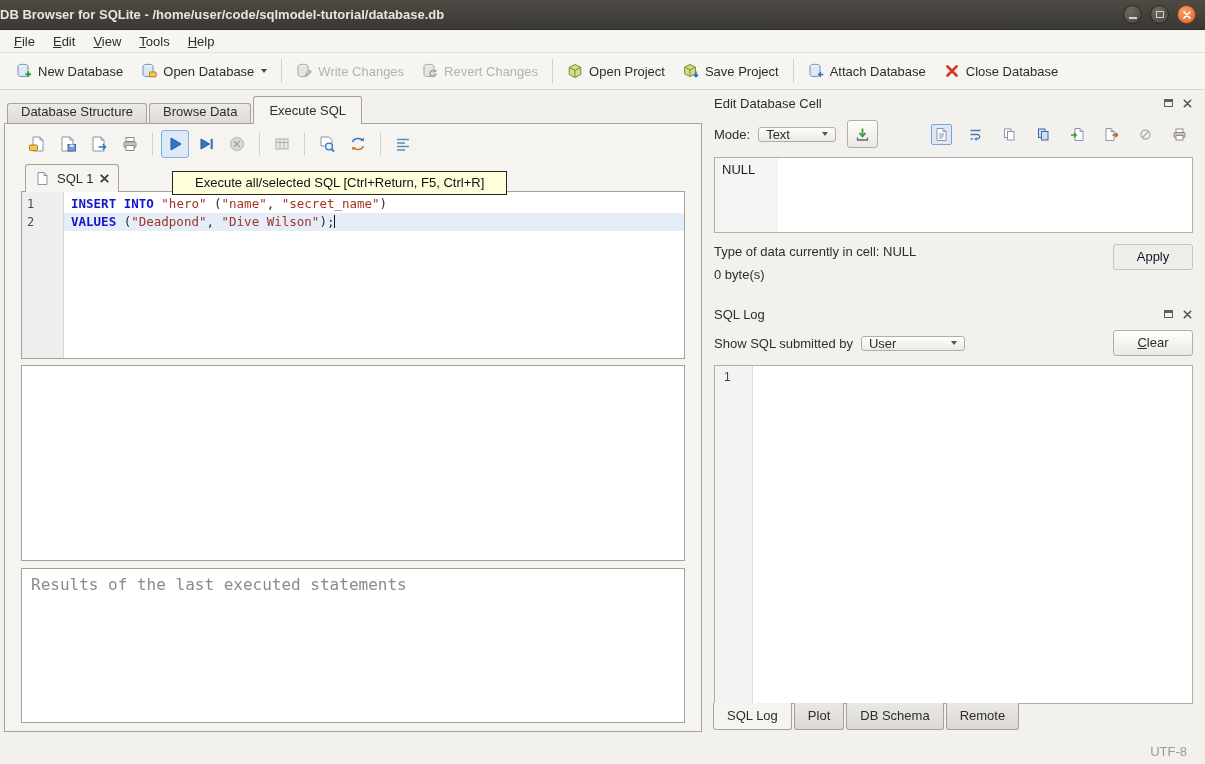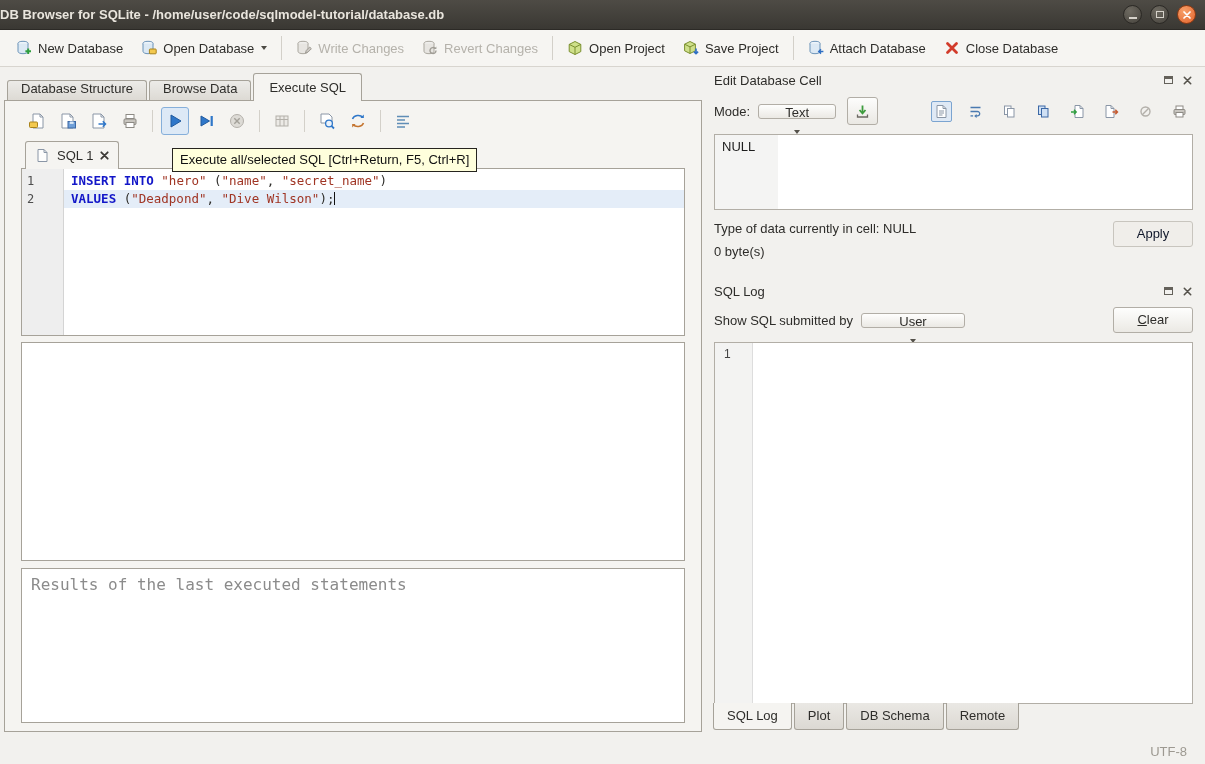--- a/index.html
+++ b/index.html
@@ -72,31 +72,31 @@
   .code-line { height:18px; line-height:18px; white-space:pre; padding-left:7px; }
   .code-line.current { background:#e4edf8; }
   .tok.kw { color:#1216c8; font-weight:bold; }
   .tok.str { color:#a03524; }
   .caret { display:inline-block; width:1px; height:13px; background:#111; vertical-align:-2px; }
 
   .grid-pane { flex:1; border:1px solid #a6a299; background:#fff; margin-top:6px; min-height:40px; }
   .results-pane { height:155px; flex:0 0 155px; border:1px solid #a6a299; background:#fff; margin-top:7px; padding:6px 9px; font-family:"DejaVu Sans Mono", monospace; font-size:16px; color:#8b8b8b; }
 
   
-  .tooltip { position:absolute; left:172px; top:81px; background:#ffffdc; border:1px solid #26241f; padding:3px 7px 4px; white-space:nowrap; z-index:20; font-size:13px; color:#111; }
+  .tooltip { position:absolute; left:172px; top:81px; background:#ffffdc; border:1px solid #26241f; padding:3px 22px 4px; white-space:nowrap; z-index:20; font-size:13px; color:#111; }
 
   
   .dock-header { height:22px; flex:0 0 22px; display:flex; align-items:center; padding:0 2px 0 5px; }
   .dock-title { flex:1; }
   .dock-btns { display:flex; gap:6px; align-items:center; }
   .dock-btn { width:13px; height:13px; display:flex; align-items:center; justify-content:center; }
   .float-glyph { width:9px; height:8px; border:1px solid #64615a; border-top-width:3px; }
 
   .mode-row { height:34px; flex:0 0 34px; display:flex; align-items:center; gap:8px; padding:0 3px 0 5px; margin-top:3px; }
-  .combo { height:15px; background:linear-gradient(#fefefd,#ebe9e4); border:1px solid #b2aea6; border-radius:3px; display:flex; align-items:center; justify-content:space-between; padding:0 7px; gap:10px;flex-direction:column; }
+  .combo { height:15px; background:linear-gradient(#fefefd,#ebe9e4); border:1px solid #b2aea6; border-radius:3px; display:flex; align-items:center; justify-content:space-between; padding:0 7px; gap:10px; }
   .combo-mode { width:78px; }
   .combo-user { width:104px; }
   .tri { width:0; height:0; border-left:3.5px solid transparent; border-right:3.5px solid transparent; border-top:4.5px solid #55524b; }
   .sq-btn { width:31px; height:28px; border:1px solid #b2aea6; border-radius:3px; background:linear-gradient(#fdfdfc,#eae8e3); display:flex; align-items:center; justify-content:center; margin-left:3px; }
   .cell-icons { display:flex; align-items:center; gap:13px; margin-left:auto; padding-right:3px; }
   .ci { display:flex; align-items:center; justify-content:center; padding:2px; border:1px solid transparent; border-radius:2px; }
   .ci.sel { background:#dfe9f5; border-color:#7ba4d0; }
 
   .cell-editor { height:76px; flex:0 0 76px; border:1px solid #b2aea6; background:#fff; display:flex; margin:6px 3px 0 5px; }
   .cell-gutter { width:63px; flex:0 0 63px; background:#f4f4f3; padding:4px 7px; color:#1d1d1d; }
@@ -137,20 +137,27 @@
           <span class="g-max"></span>
         </div>
       <div class="win-btn close">
         <svg width="10" height="10" viewBox="0 0 10 10">
             <path d="M2 2l6 6M8 2l-6 6" stroke="#fff" stroke-width="1.7" stroke-linecap="round"></path>
           </svg>
       </div>
     </div>
   </div>
 
+  <div class="menubar">
+    <span class="menu-item">File</span>
+    <span class="menu-item">Edit</span>
+    <span class="menu-item">View</span>
+    <span class="menu-item">Tools</span>
+    <span class="menu-item">Help</span>
+  </div>
 
   <div class="toolbar">
     <div class="tb-btn">
       <svg class="i16" viewBox="0 0 16 16">
         <ellipse cx="7" cy="3.6" rx="5" ry="2.3" fill="#eef4fa" stroke="#6b93b8"></ellipse>
         <path d="M2 3.6v7.8c0 1.3 2.2 2.3 5 2.3s5-1 5-2.3V3.6" fill="#dce9f4" stroke="#6b93b8"></path>
         <path d="M12.2 8.4v5.6M9.4 11.2h5.6" stroke="#2f9e3f" stroke-width="2"></path>
       </svg>
       <span class="tb-label">New Database</span>
     </div>

